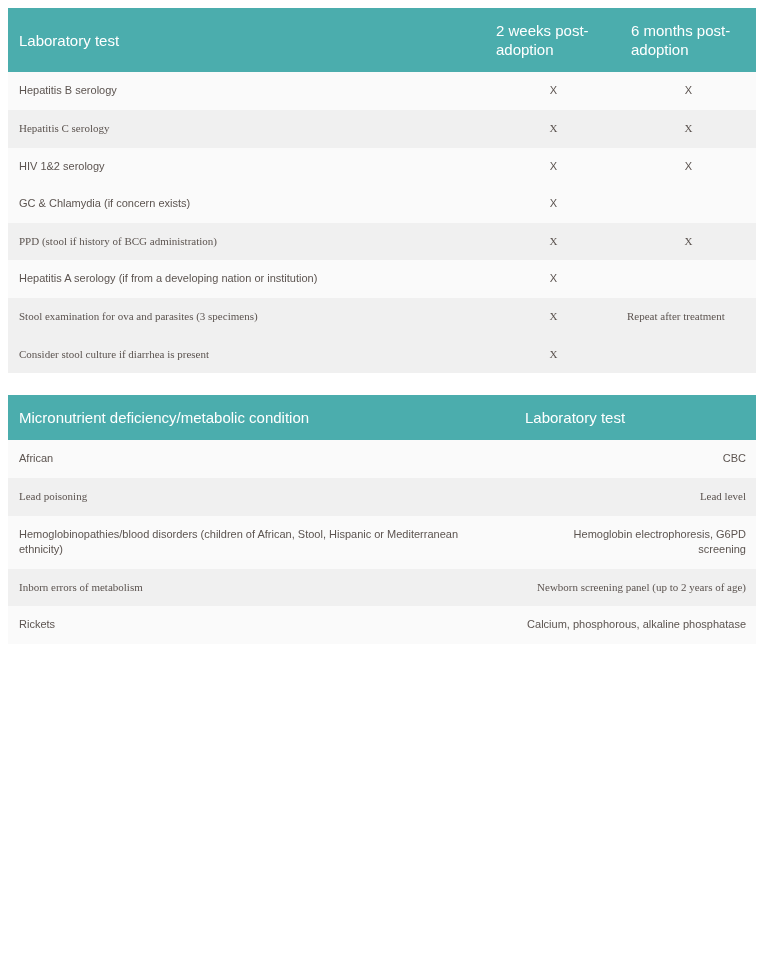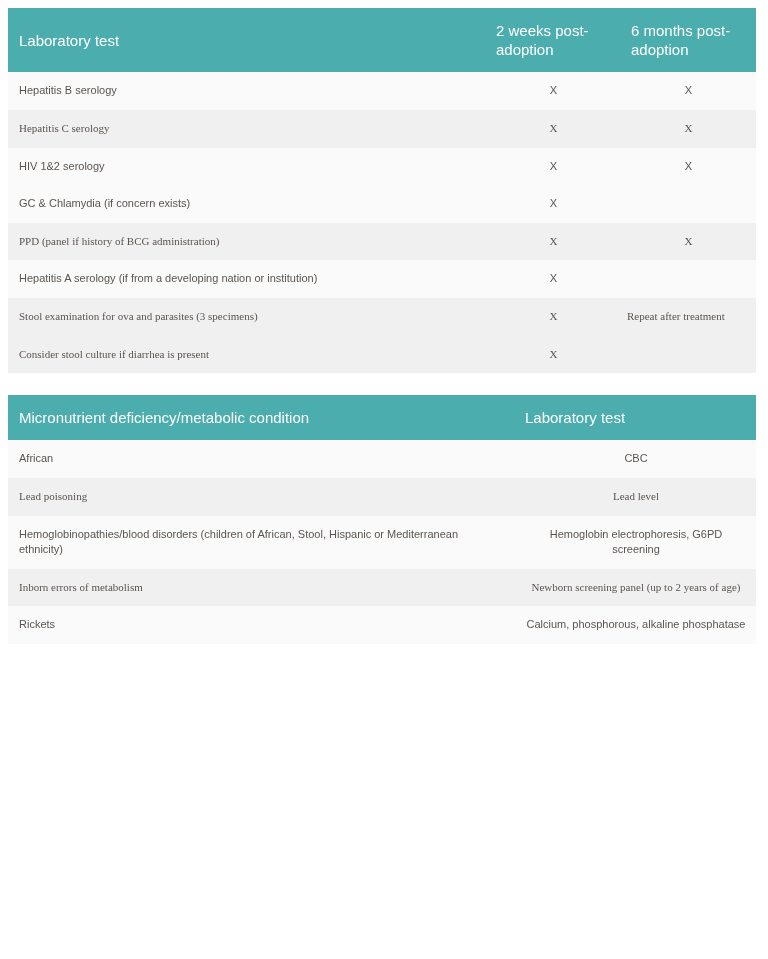--- a/index.html
+++ b/index.html
@@ -64,21 +64,21 @@
     padding-left: 4px;
     padding-right: 4px;
   }
   table.data-table tbody td.note {
     text-align: left;
     padding-left: 6px;
     padding-right: 6px;
   }
   table.data-table tbody td.second-col {
     padding-left: 12px;
-    text-align: center;
+    text-align: right;
   }
   .table-gap {
     height: 22px;
   }
   
   .t1 col.c1 { width: 478px; }
   .t1 col.c2 { width: 135px; }
   .t1 col.c3 { width: 135px; }
   
   .t2 col.c1 { width: 506px; }
@@ -117,21 +117,21 @@
         <td>HIV 1&amp;2 serology</td>
         <td class="mark">X</td>
         <td class="mark">X</td>
       </tr>
       <tr class="even">
         <td>GC &amp; Chlamydia (if concern exists)</td>
         <td class="mark">X</td>
         <td class="mark"></td>
       </tr>
       <tr class="odd">
-        <td>PPD (panel if history of BCG administration)</td>
+        <td>PPD (stool if history of BCG administration)</td>
         <td class="mark">X</td>
         <td class="mark">X</td>
       </tr>
       <tr class="even">
         <td>Hepatitis A serology (if from a developing nation or institution)</td>
         <td class="mark">X</td>
         <td class="mark"></td>
       </tr>
       <tr class="odd">
         <td>Stool examination for ova and parasites (3 specimens)</td>

